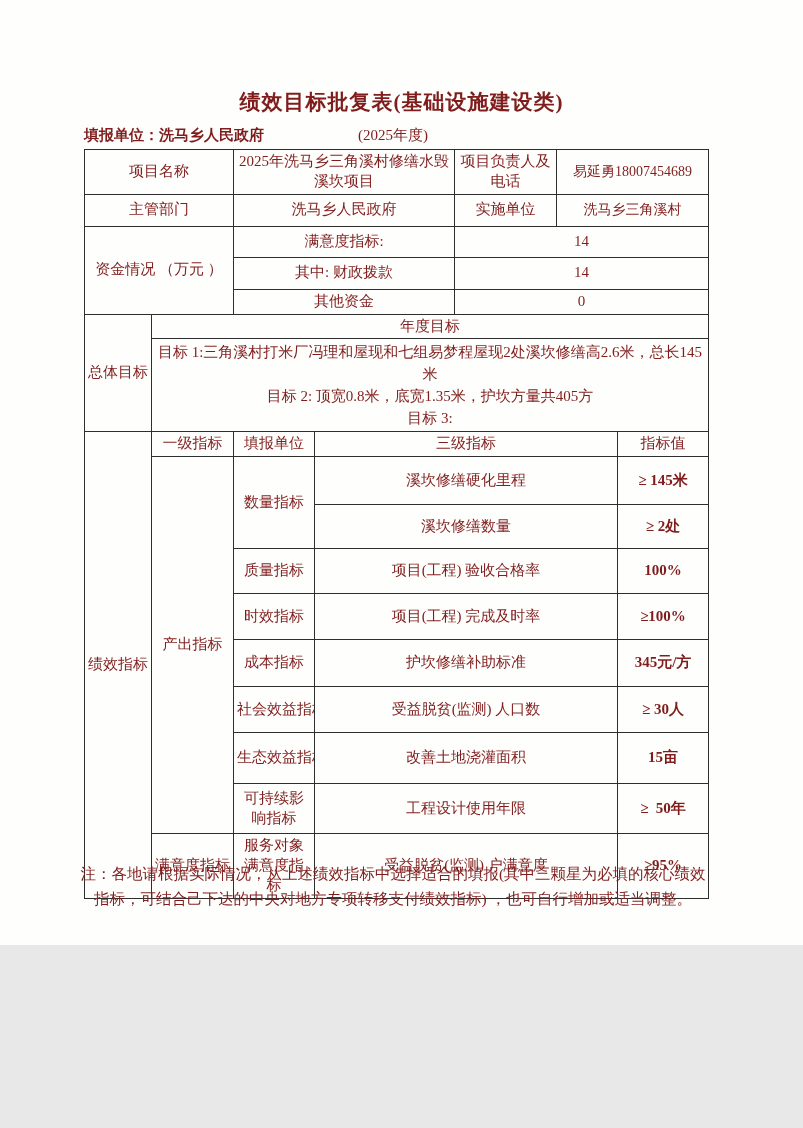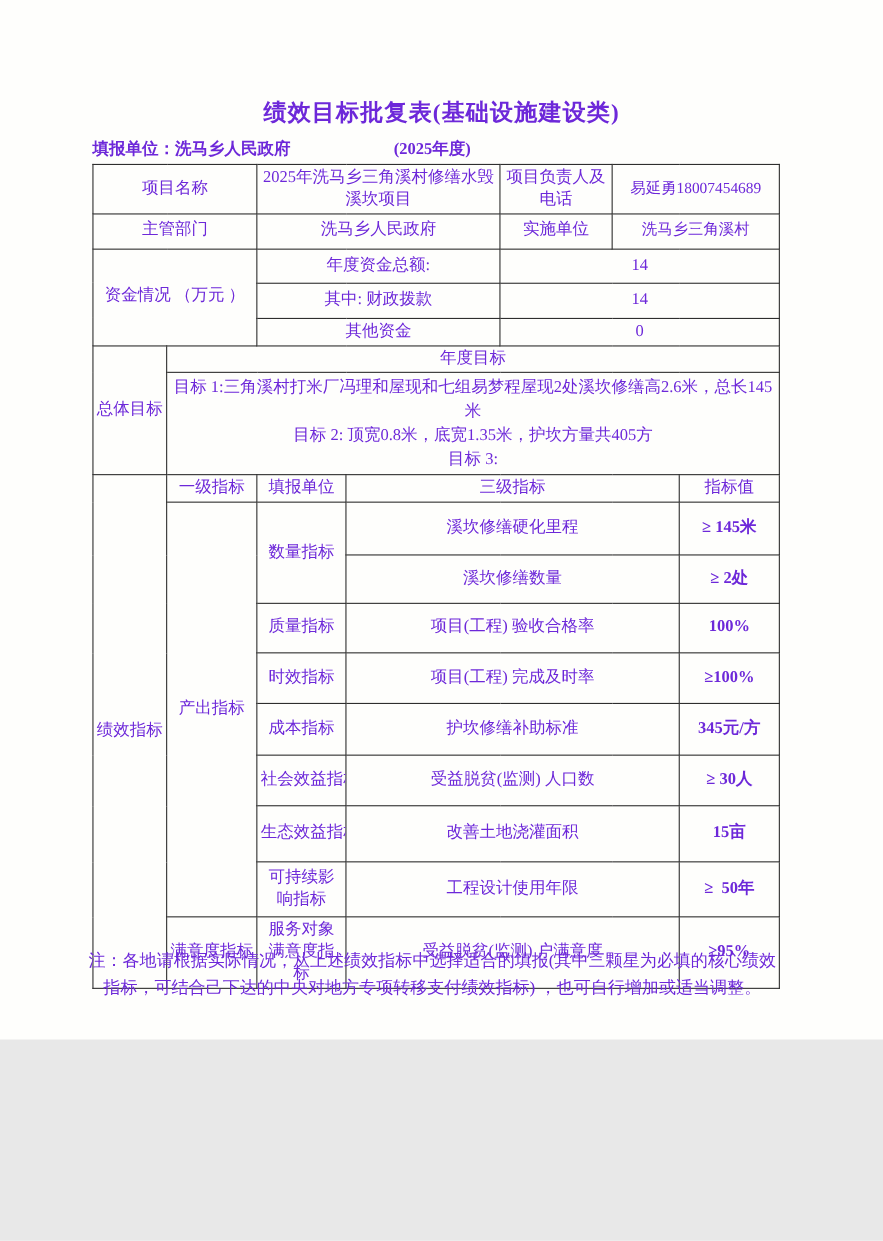--- a/index.html
+++ b/index.html
@@ -3,31 +3,31 @@
 <meta charset="utf-8">
 <style>
   html,body{margin:0;padding:0;}
   body{background:#e8e8e8;}
   .page{
     position:relative;
     width:803px;height:945px;
     margin:0 auto;
     background:#fefefc;
     font-family:"Liberation Serif","DejaVu Serif",serif;
-    color:#6d28d9;
+    color:#7f1d1d;
     overflow:hidden;
   }
   .doc-title{
     position:absolute;top:88px;left:0;right:0;
     text-align:center;
     font-size:21px;font-weight:700;letter-spacing:1px;
   }
   .meta-row{position:absolute;top:126px;left:84px;width:624px;height:22px;font-size:15px;}
   .meta-unit{position:absolute;left:0;top:0;font-weight:600;text-align:center;}
-  .meta-year{position:absolute;left:274px;top:0;font-weight:bold;}
+  .meta-year{position:absolute;left:274px;top:0;}
   table.main{
     position:absolute;top:149px;left:84px;
     width:624px;
     border-collapse:collapse;
     table-layout:fixed;
     padding-left:10px;
   }
   table.main td{
     border:1.6px solid #2e2e2e;
     text-align:center;
@@ -89,21 +89,21 @@
 
     <tr class="h32">
       <td colspan="2">主管部门</td>
       <td colspan="2">洗马乡人民政府</td>
       <td>实施单位</td>
       <td colspan="2" style="font-size:14px">洗马乡三角溪村</td>
     </tr>
 
     <tr class="h31">
       <td colspan="2" rowspan="3">资金情况 （万元 ）</td>
-      <td colspan="2">年度资金总额:</td>
+      <td colspan="2">满意度指标:</td>
       <td colspan="3">14</td>
     </tr>
     <tr class="h32">
       <td colspan="2">其中: 财政拨款</td>
       <td colspan="3">14</td>
     </tr>
     <tr class="h25">
       <td colspan="2">其他资金</td>
       <td colspan="3">0</td>
     </tr>

